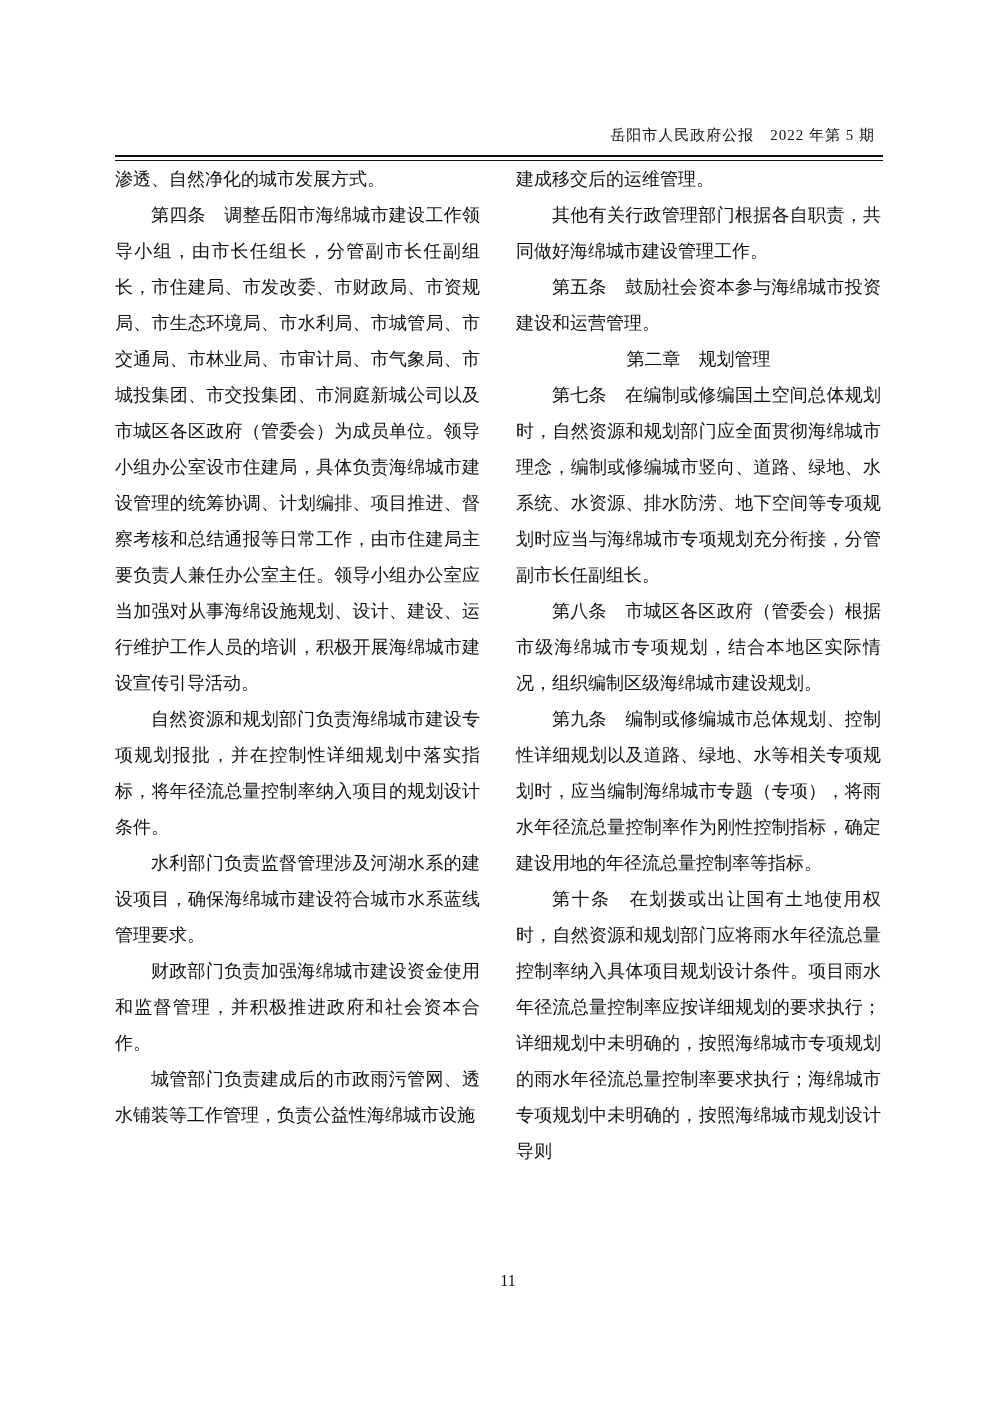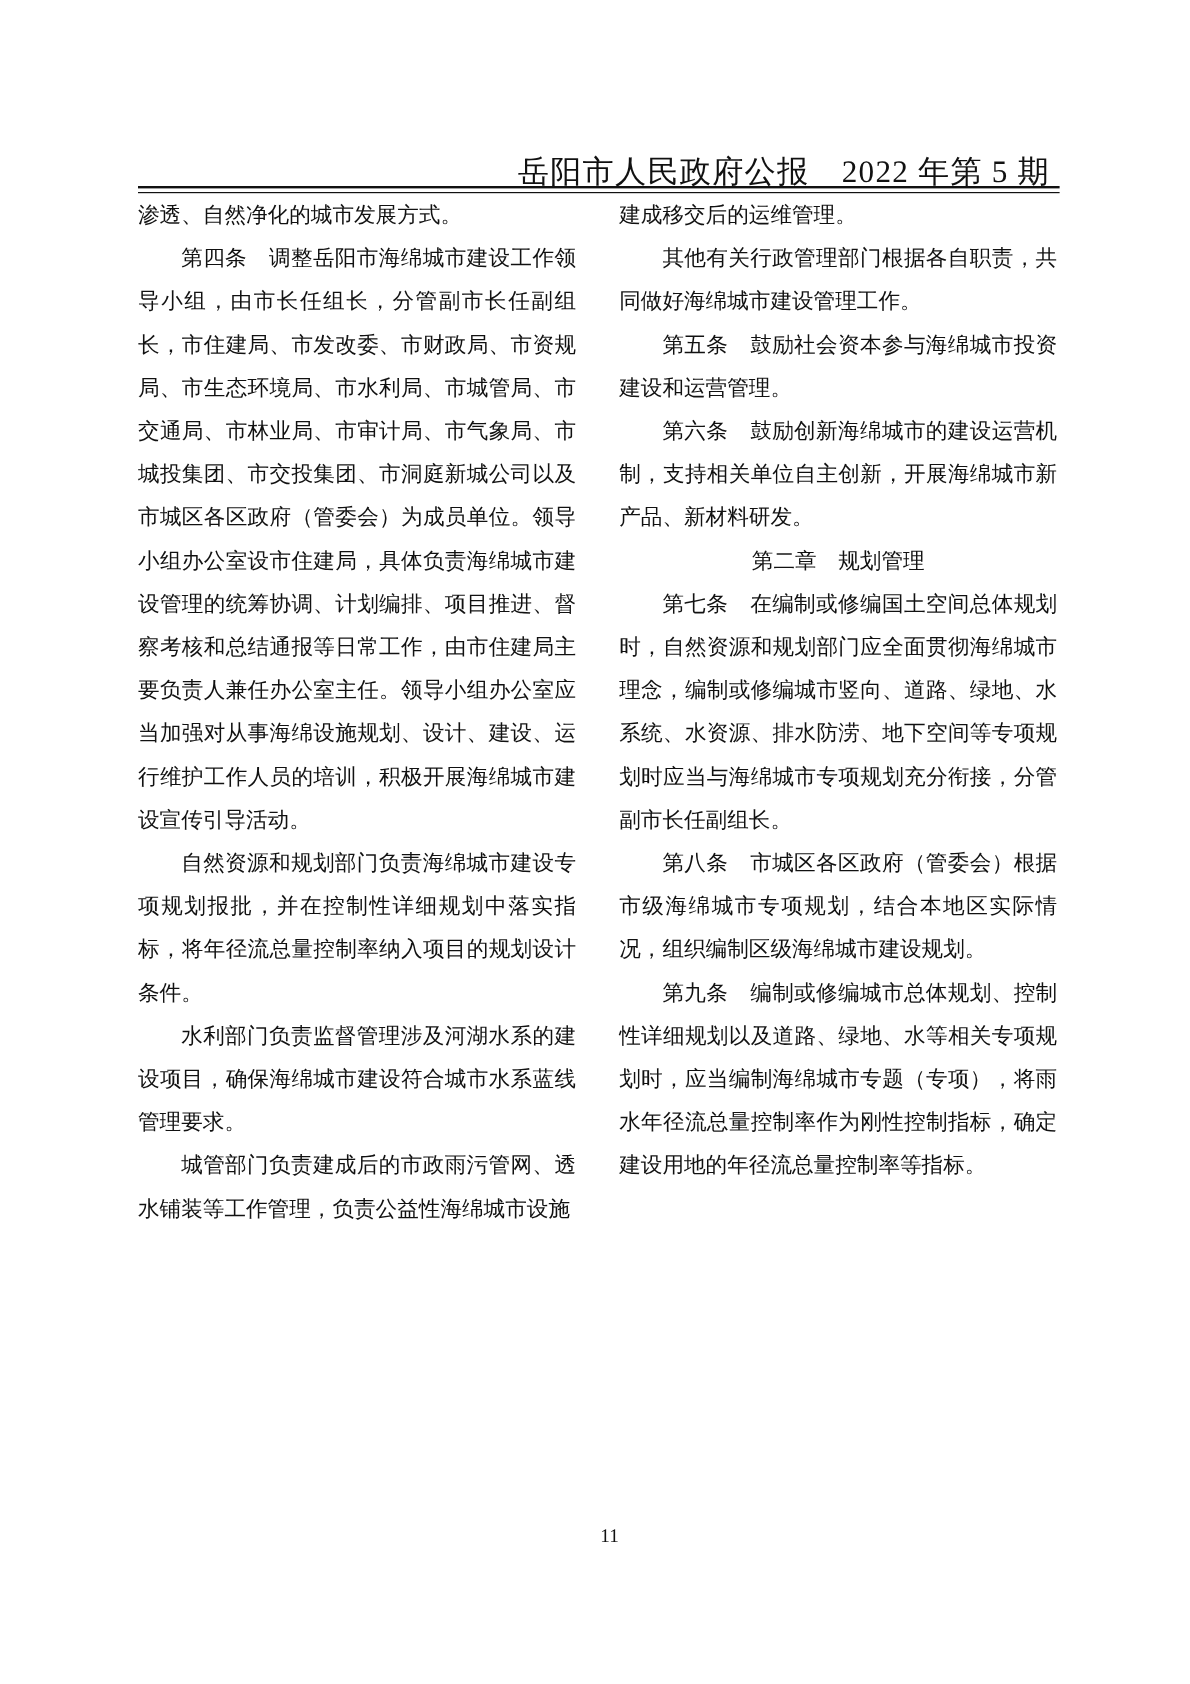--- a/index.html
+++ b/index.html
@@ -12,21 +12,21 @@
     height: 1403px;
     position: relative;
     font-family: "Liberation Serif", "DejaVu Serif", serif;
     color: #111111;
     overflow: hidden;
   }
   .gazette-header-title {
     position: absolute;
     top: 126px;
     right: 117px;
-    font-size: 26px;
+    font-size: 15px;
     letter-spacing: 1px;
     white-space: nowrap;
   }
   .header-rule {
     position: absolute;
     top: 155px;
     left: 115px;
     width: 768px;
     height: 3px;
     border-top: 2px solid #111111;
@@ -77,29 +77,30 @@
 
 <div class="header-rule"></div>
 
 <div class="page-content">
 
   <div class="column">
     <p class="cont">渗透、自然净化的城市发展方式。</p>
     <p>第四条　调整岳阳市海绵城市建设工作领导小组，由市长任组长，分管副市长任副组长，市住建局、市发改委、市财政局、市资规局、市生态环境局、市水利局、市城管局、市交通局、市林业局、市审计局、市气象局、市城投集团、市交投集团、市洞庭新城公司以及市城区各区政府（管委会）为成员单位。领导小组办公室设市住建局，具体负责海绵城市建设管理的统筹协调、计划编排、项目推进、督察考核和总结通报等日常工作，由市住建局主要负责人兼任办公室主任。领导小组办公室应当加强对从事海绵设施规划、设计、建设、运行维护工作人员的培训，积极开展海绵城市建设宣传引导活动。</p>
     <p>自然资源和规划部门负责海绵城市建设专项规划报批，并在控制性详细规划中落实指标，将年径流总量控制率纳入项目的规划设计条件。</p>
     <p>水利部门负责监督管理涉及河湖水系的建设项目，确保海绵城市建设符合城市水系蓝线管理要求。</p>
+    <p>财政部门负责加强海绵城市建设资金使用和监督管理，并积极推进政府和社会资本合作。</p>
     <p>城管部门负责建成后的市政雨污管网、透水铺装等工作管理，负责公益性海绵城市设施</p>
   </div>
 
   <div class="column">
     <p class="cont">建成移交后的运维管理。</p>
     <p>其他有关行政管理部门根据各自职责，共同做好海绵城市建设管理工作。</p>
     <p>第五条　鼓励社会资本参与海绵城市投资建设和运营管理。</p>
-    <p>第六条　鼓励创新海绵城市的建设运营机制，支持相关单位自主创新，开展海绵城市新产品、新材料研发。</p>
     <p class="chapter-heading">第二章　规划管理</p>
     <p>第七条　在编制或修编国土空间总体规划时，自然资源和规划部门应全面贯彻海绵城市理念，编制或修编城市竖向、道路、绿地、水系统、水资源、排水防涝、地下空间等专项规划时应当与海绵城市专项规划充分衔接，分管副市长任副组长。</p>
     <p>第八条　市城区各区政府（管委会）根据市级海绵城市专项规划，结合本地区实际情况，组织编制区级海绵城市建设规划。</p>
     <p>第九条　编制或修编城市总体规划、控制性详细规划以及道路、绿地、水等相关专项规划时，应当编制海绵城市专题（专项），将雨水年径流总量控制率作为刚性控制指标，确定建设用地的年径流总量控制率等指标。</p>
+    <p>第十条　在划拨或出让国有土地使用权时，自然资源和规划部门应将雨水年径流总量控制率纳入具体项目规划设计条件。项目雨水年径流总量控制率应按详细规划的要求执行；详细规划中未明确的，按照海绵城市专项规划的雨水年径流总量控制率要求执行；海绵城市专项规划中未明确的，按照海绵城市规划设计导则</p>
   </div>
 
 </div>
 
 <div class="page-number">11</div>
 
 </body></html>

